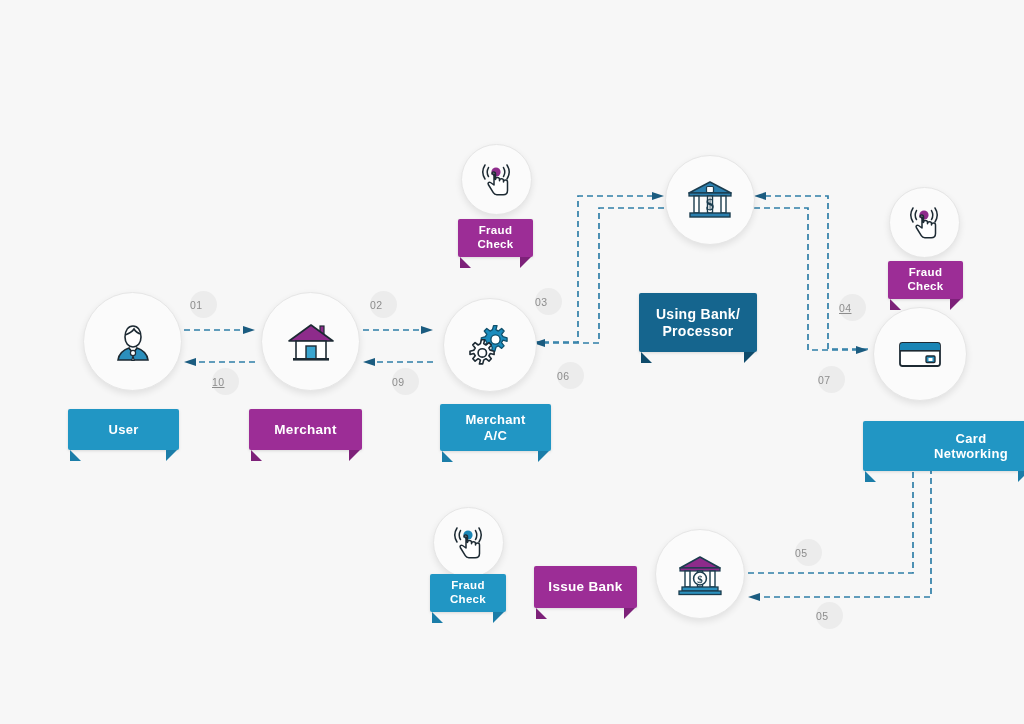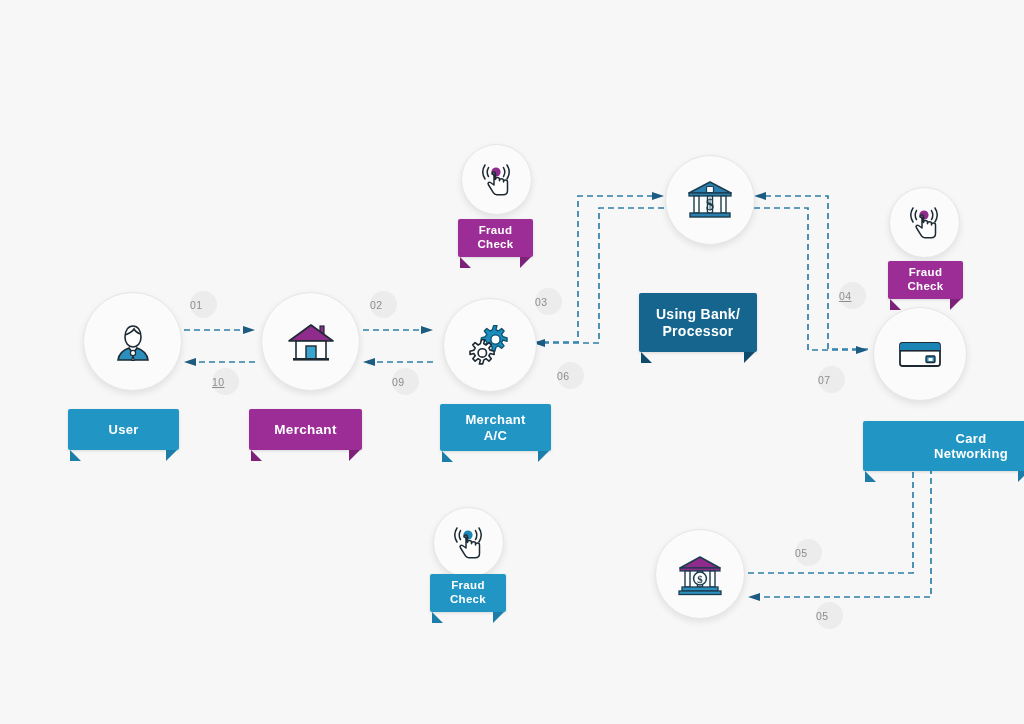--- a/index.html
+++ b/index.html
@@ -108,21 +108,21 @@
 
   <div class="badge" style="left:190px;top:291px;">
       <span>01</span>
     </div>
   <div class="badge" style="left:370px;top:291px;">
       <span>02</span>
     </div>
   <div class="badge" style="left:535px;top:288px;">
       <span>03</span>
     </div>
-  <div class="badge" style="left:839px;top:282px;text-decoration:underline;">
+  <div class="badge" style="left:839px;top:294px;text-decoration:underline;">
       <span>04</span>
     </div>
   <div class="badge" style="left:795px;top:539px;">
       <span>05</span>
     </div>
   <div class="badge" style="left:816px;top:602px;">
       <span>05</span>
     </div>
   <div class="badge" style="left:557px;top:362px;">
       <span>06</span>
@@ -256,20 +256,23 @@
         <path d="M26.5 7.5a9 9 0 0 1 0 9M30 5a13 13 0 0 1 0 14" fill="none" stroke="#1d2a33" stroke-width="1.5" stroke-linecap="round"></path>
         <path d="M17 14v11l-3.5-2.5c-1.5-1-3 .6-2.2 2l5 8.2c.8 1.3 2 2 3.5 2h6.4c2.6 0 4.3-1.8 4.3-4.3V22c0-1.2-.8-2-2-2s-2 .8-2 2v-1.2c0-1.2-.8-2-2-2s-2 .8-2 2v-1.2c0-1.2-.8-2-2-2s-2 .8-2 2V14c0-1.2-.8-2-2-2s-1.5.8-1.5 2z" fill="#fff" stroke="#1d2a33" stroke-width="1.5" stroke-linejoin="round"></path>
       </svg>
     </span>
   </div>
   <div class="ribbon" style="left:430px;top:574px;width:76px;height:38px;font-size:11.5px;background:#2196c4;--tail:#1b7da8;">
     <span class="rb-txt">Fraud
 Check</span>
   </div>
 
+  <div class="ribbon" style="left:534px;top:566px;width:103px;height:42px;font-size:13.5px;background:#9c2d96;--tail:#7d2179;">
+    <span class="rb-txt">Issue Bank</span>
+  </div>
 
   <div class="node" style="left:655px;top:529px;width:88px;height:88px;">
     <span>
       <svg width="50" height="50" viewBox="0 0 50 50">
         <path d="M5 19L25 8l20 11z" fill="#8e2b8b" stroke="#1b3c4e" stroke-width="1.5" stroke-linejoin="round"></path>
         <rect x="5" y="19" width="40" height="3" fill="#8e2b8b" stroke="#1b3c4e" stroke-width="1.2"></rect>
         <rect x="10" y="22" width="5" height="16" fill="#fff" stroke="#1b3c4e" stroke-width="1.4"></rect>
         <rect x="22.5" y="22" width="5" height="16" fill="#fff" stroke="#1b3c4e" stroke-width="1.4"></rect>
         <rect x="35" y="22" width="5" height="16" fill="#fff" stroke="#1b3c4e" stroke-width="1.4"></rect>
         <circle cx="25" cy="29.5" r="6.4" fill="#fff" stroke="#1b3c4e" stroke-width="1.5"></circle>

